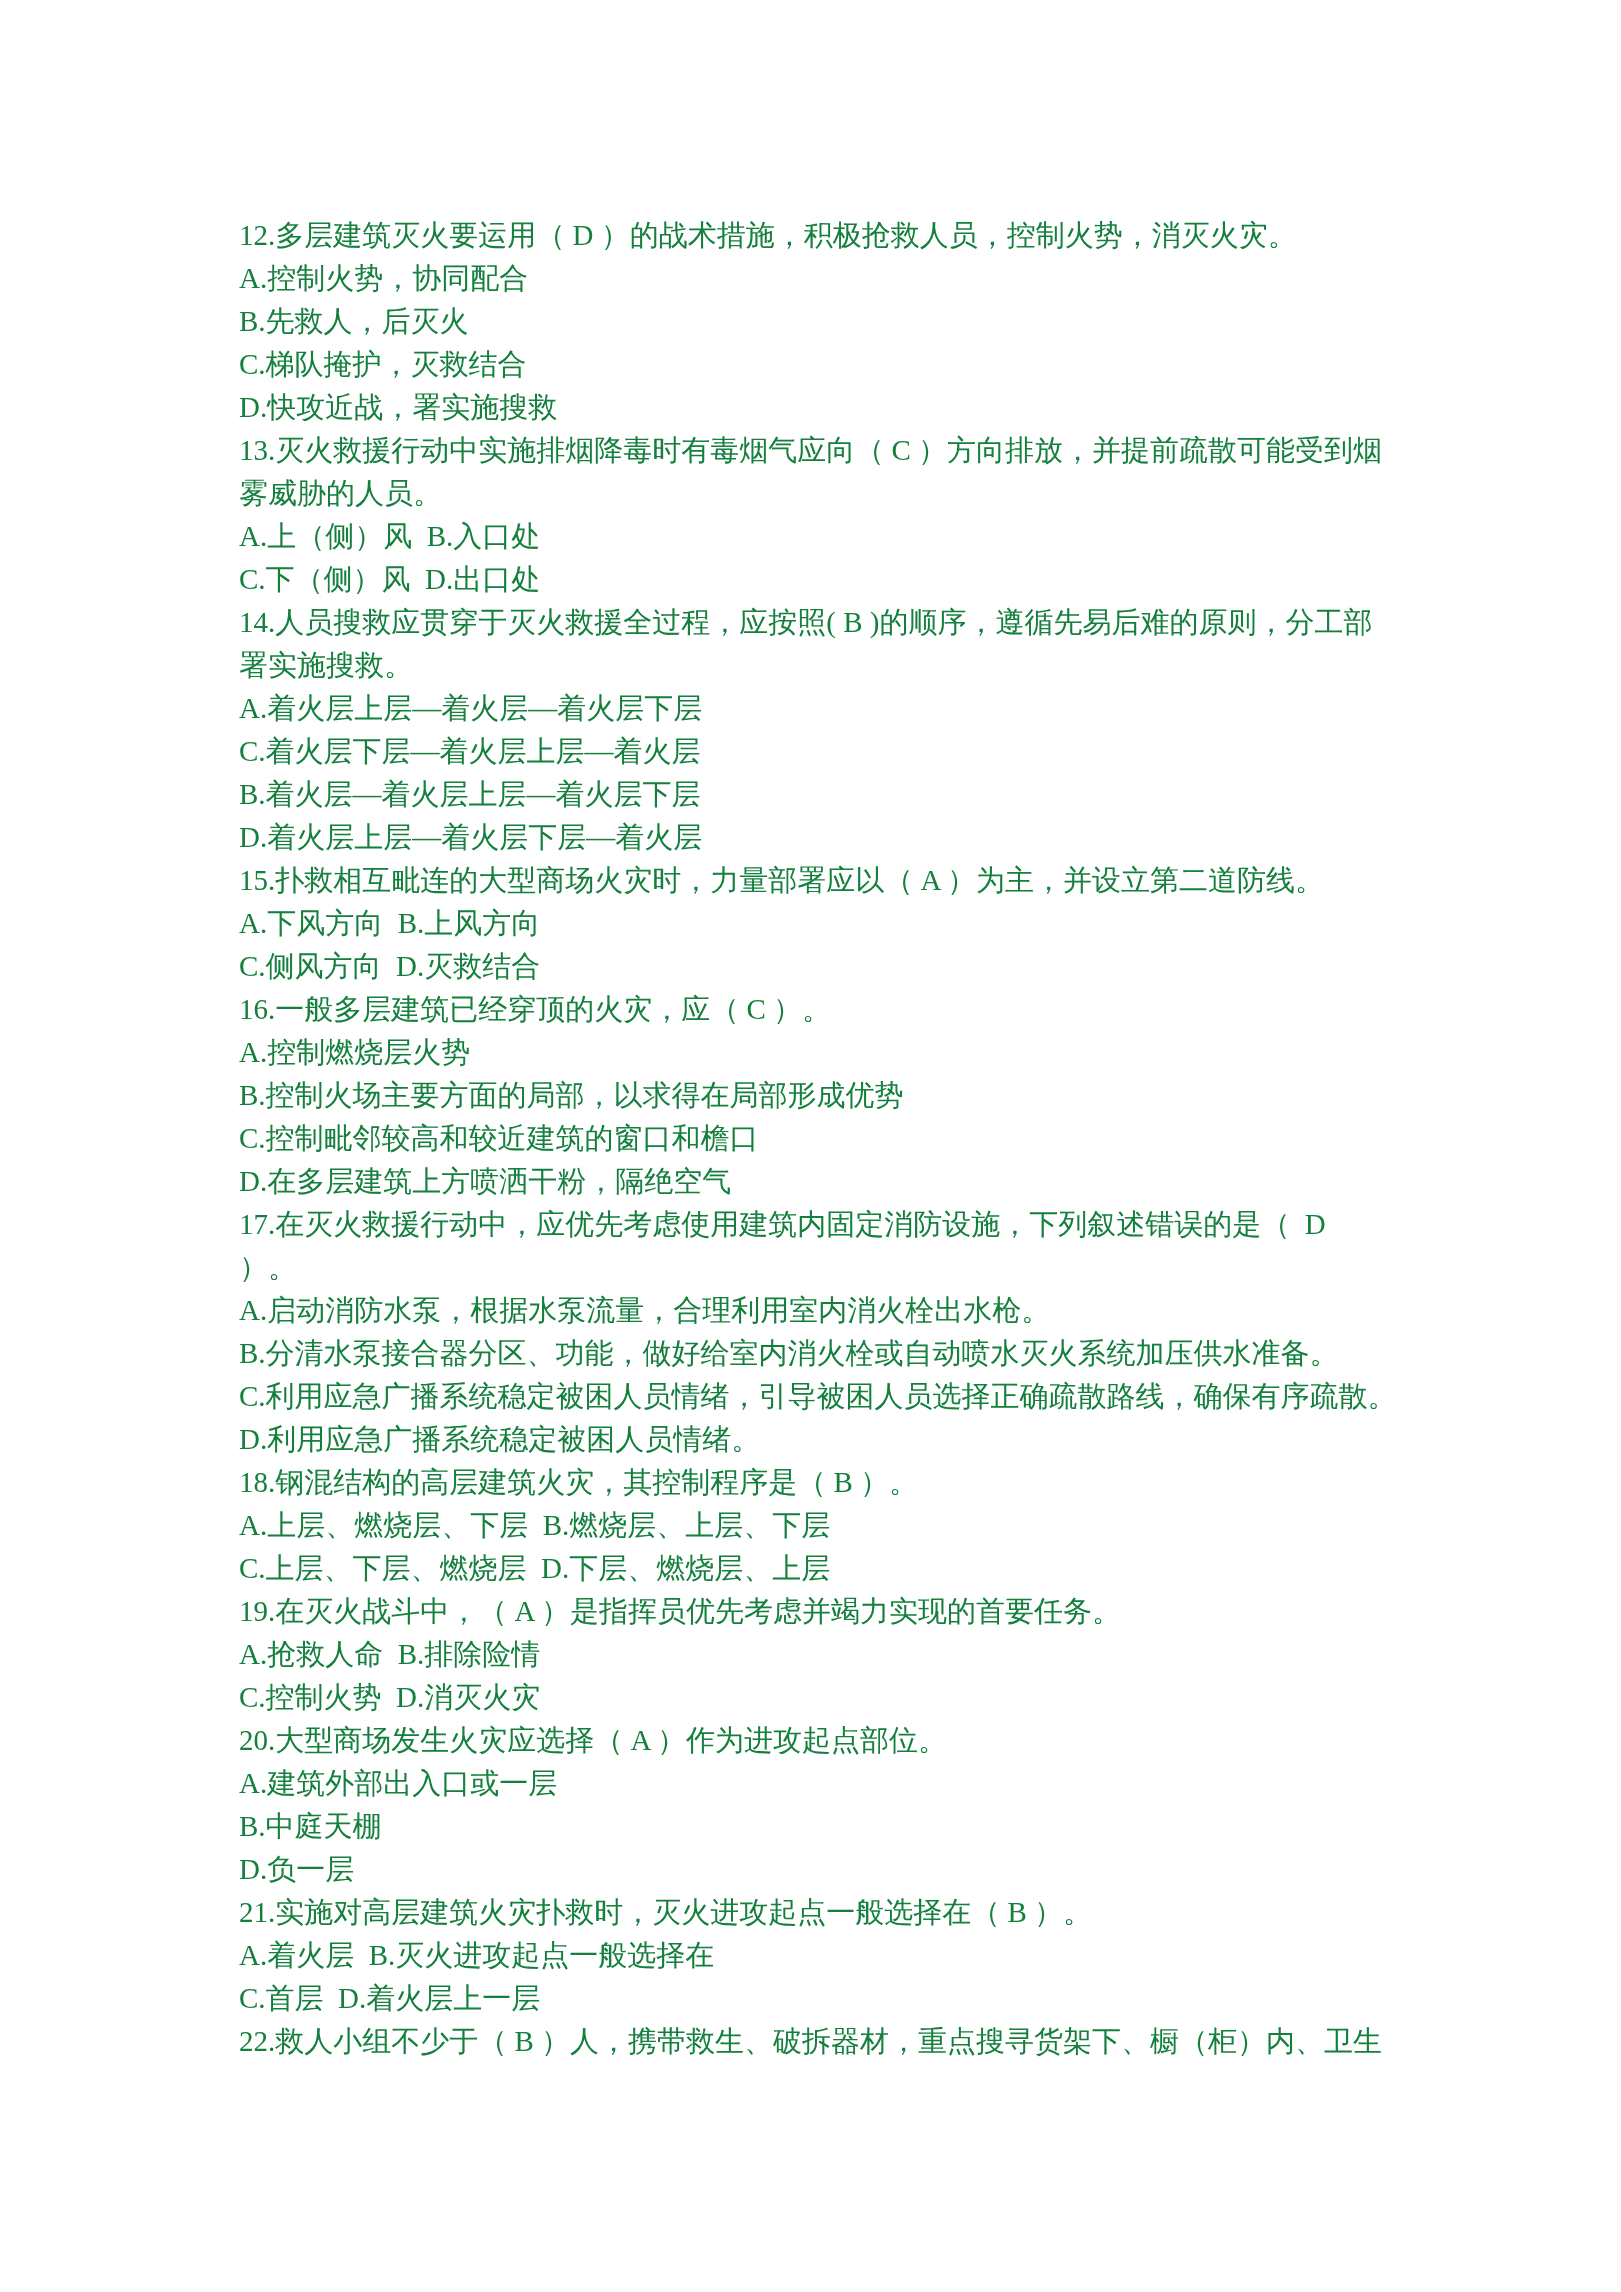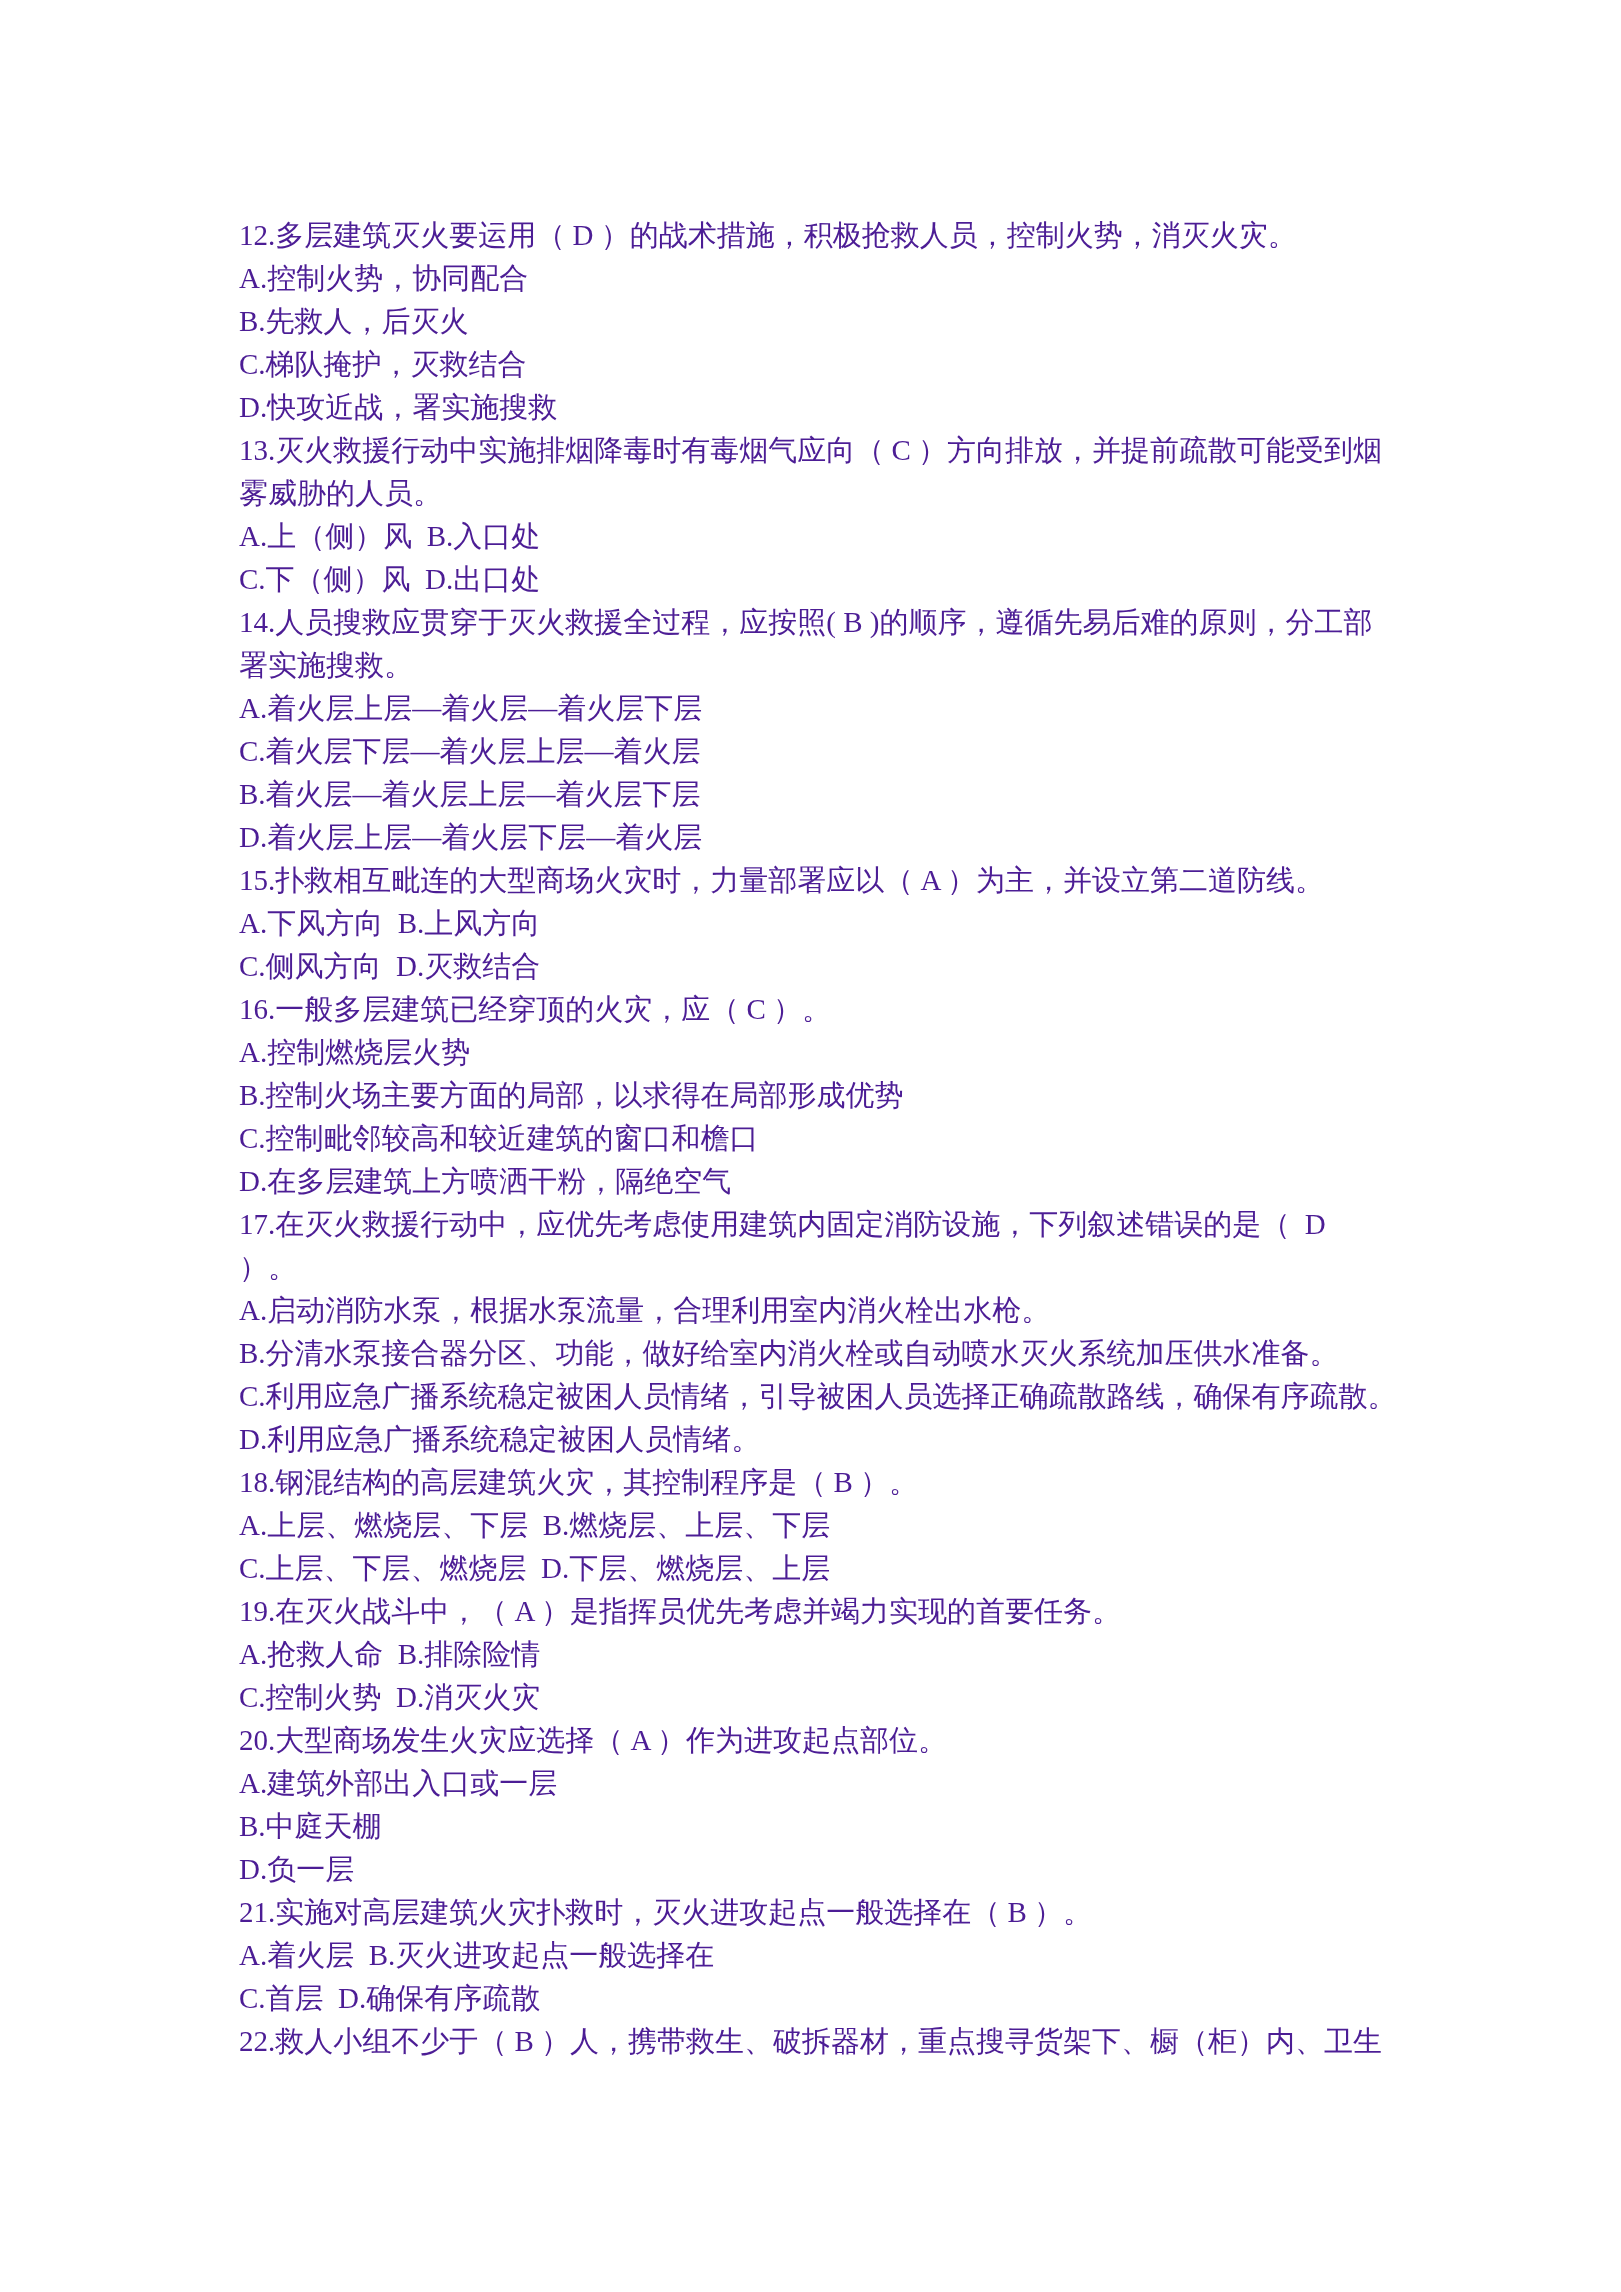--- a/index.html
+++ b/index.html
@@ -9,21 +9,21 @@
   }
   .page {
     position: relative;
     width: 1621px;
     height: 2293px;
     background: #ffffff;
     overflow: hidden;
     box-sizing: border-box;
     padding: 214px 235px 0 239px;
     font-family: "Liberation Serif", "DejaVu Serif", serif;
-    color: #4c1d95;
+    color: #15803d;
   }
   .line {
     font-size: 29px;
     line-height: 43px;
     white-space: pre;
     letter-spacing: 0px;
   }
   .question {
     margin: 0;
     padding: 0;
@@ -96,21 +96,21 @@
   <div class="question">
     <div class="line">20.大型商场发生火灾应选择（ A ）作为进攻起点部位。</div>
     <div class="line">A.建筑外部出入口或一层</div>
     <div class="line">B.中庭天棚</div>
     <div class="line">D.负一层</div>
   </div>
 
   <div class="question">
     <div class="line">21.实施对高层建筑火灾扑救时，灭火进攻起点一般选择在（ B ）。</div>
     <div class="line">A.着火层  B.灭火进攻起点一般选择在</div>
-    <div class="line">C.首层  D.确保有序疏散</div>
+    <div class="line">C.首层  D.着火层上一层</div>
   </div>
 
   <div class="question">
     <div class="line">22.救人小组不少于（ B ）人，携带救生、破拆器材，重点搜寻货架下、橱（柜）内、卫生</div>
   </div>
 
 </div>
 
 
 </body></html>

